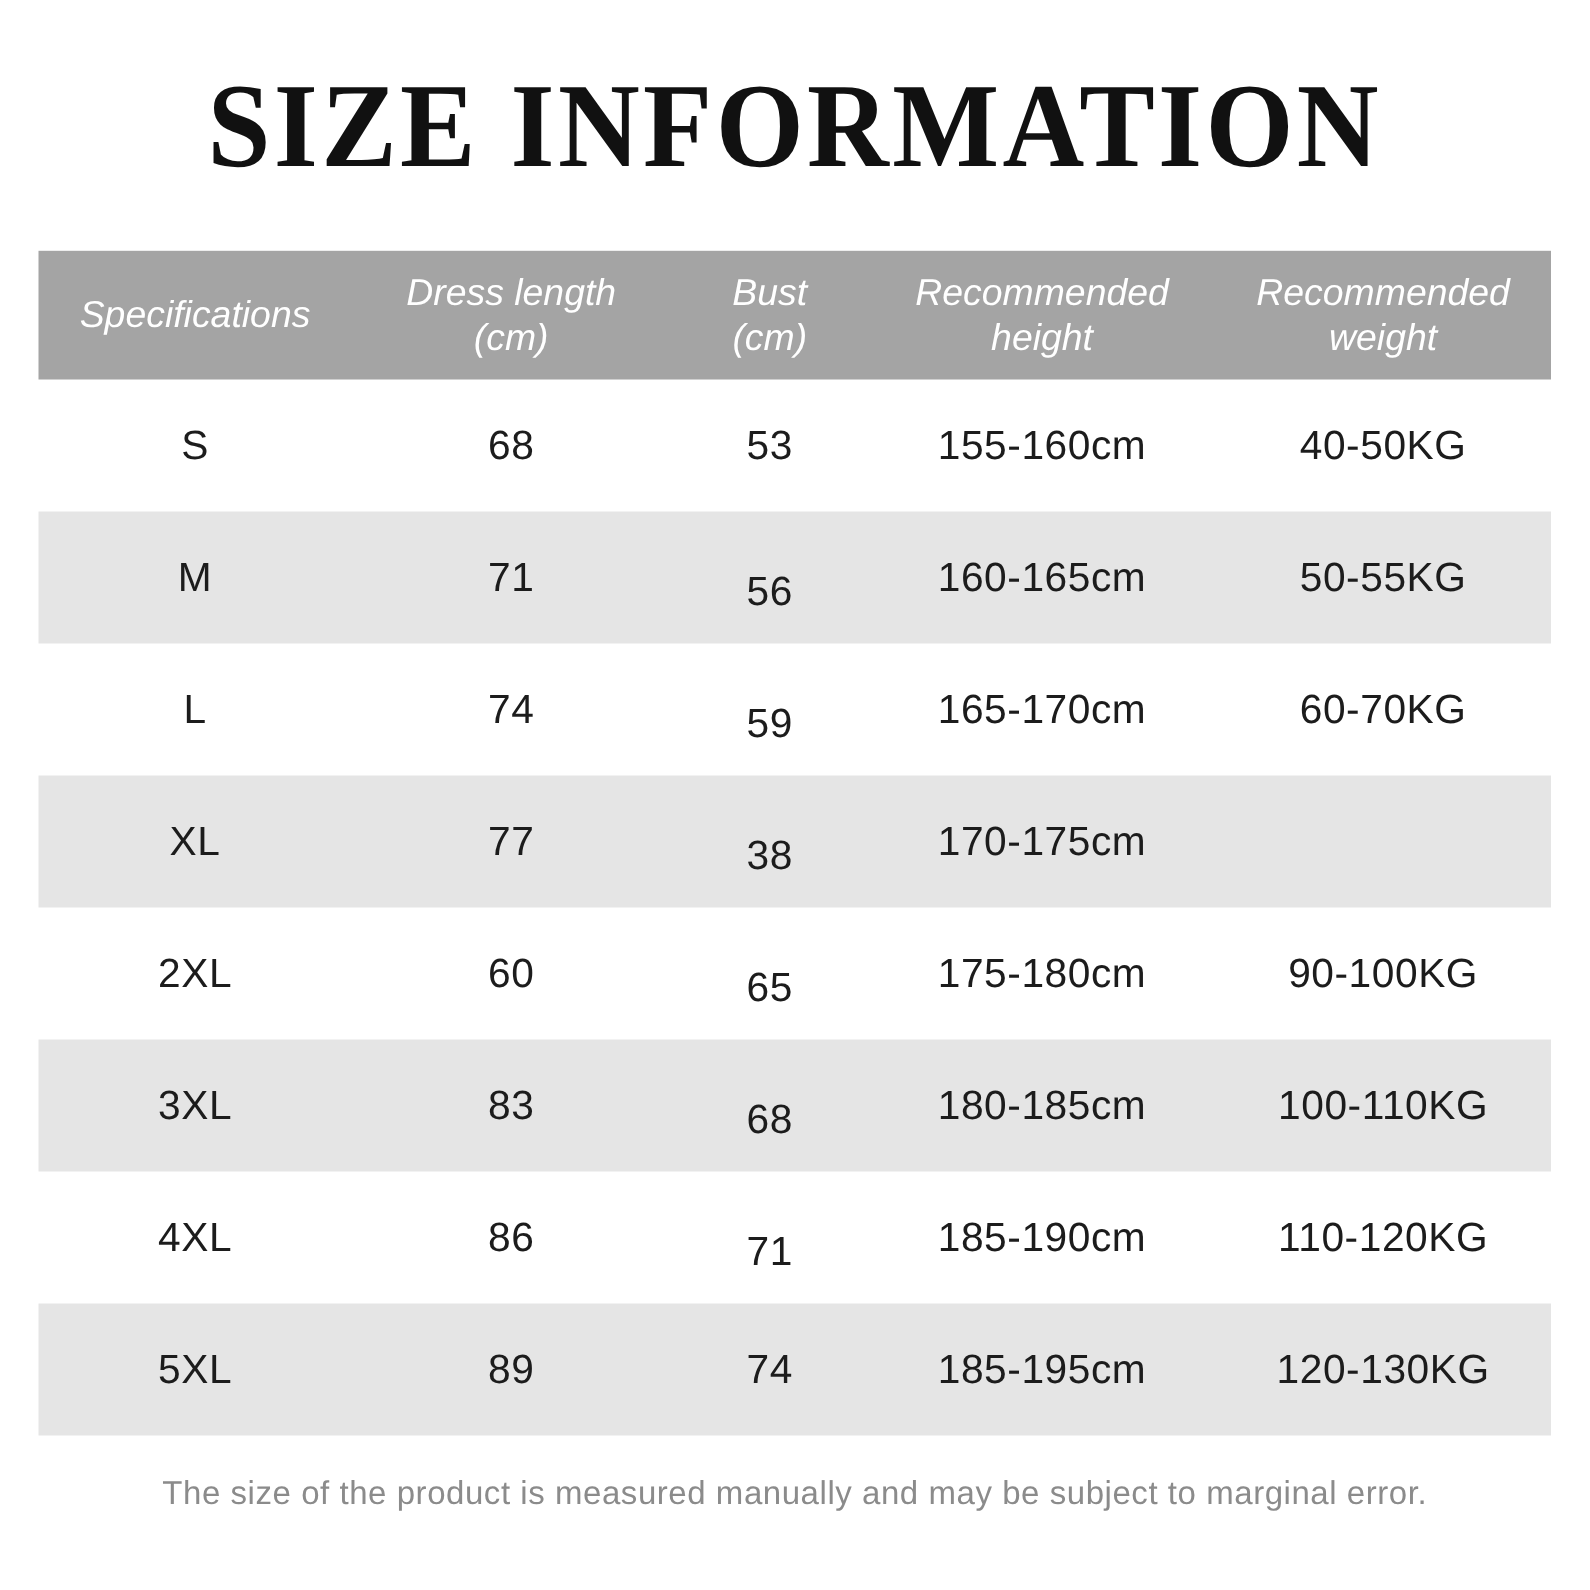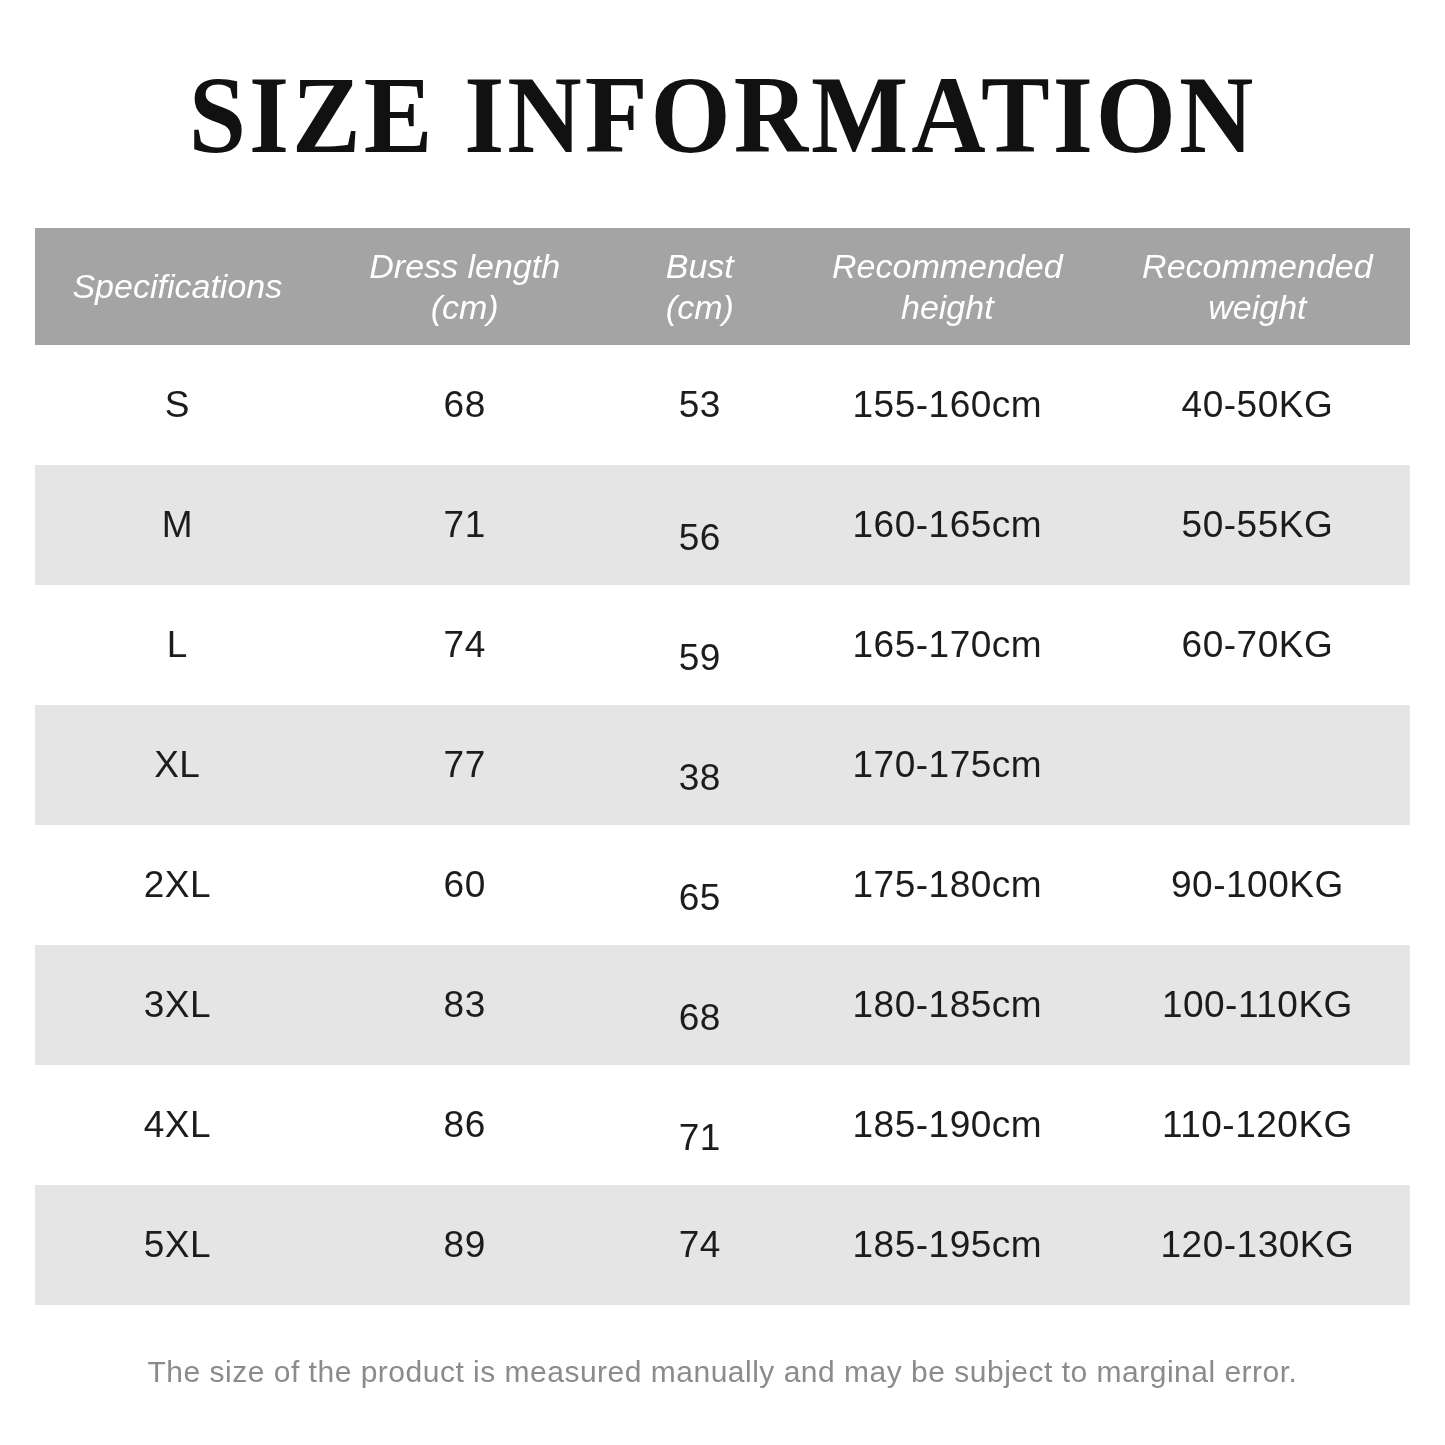--- a/index.html
+++ b/index.html
@@ -64,21 +64,21 @@
     align-items: center;
     justify-content: center;
     font-size: 37px;
     color: var(--body-text);
     text-align: center;
     letter-spacing: 0.5px;
   }
   
   .trow:nth-child(n+2):nth-child(-n+7) .cell-bust { transform: translateY(13px); }
   .footer-note {
-    margin-top: 50px;
+    margin-top: 36px;
     text-align: center;
     font-size: 30px;
     color: var(--footer-text);
     letter-spacing: 0.5px;
   }
 </style>
 </head>
 <body>
 
 <div class="page">

